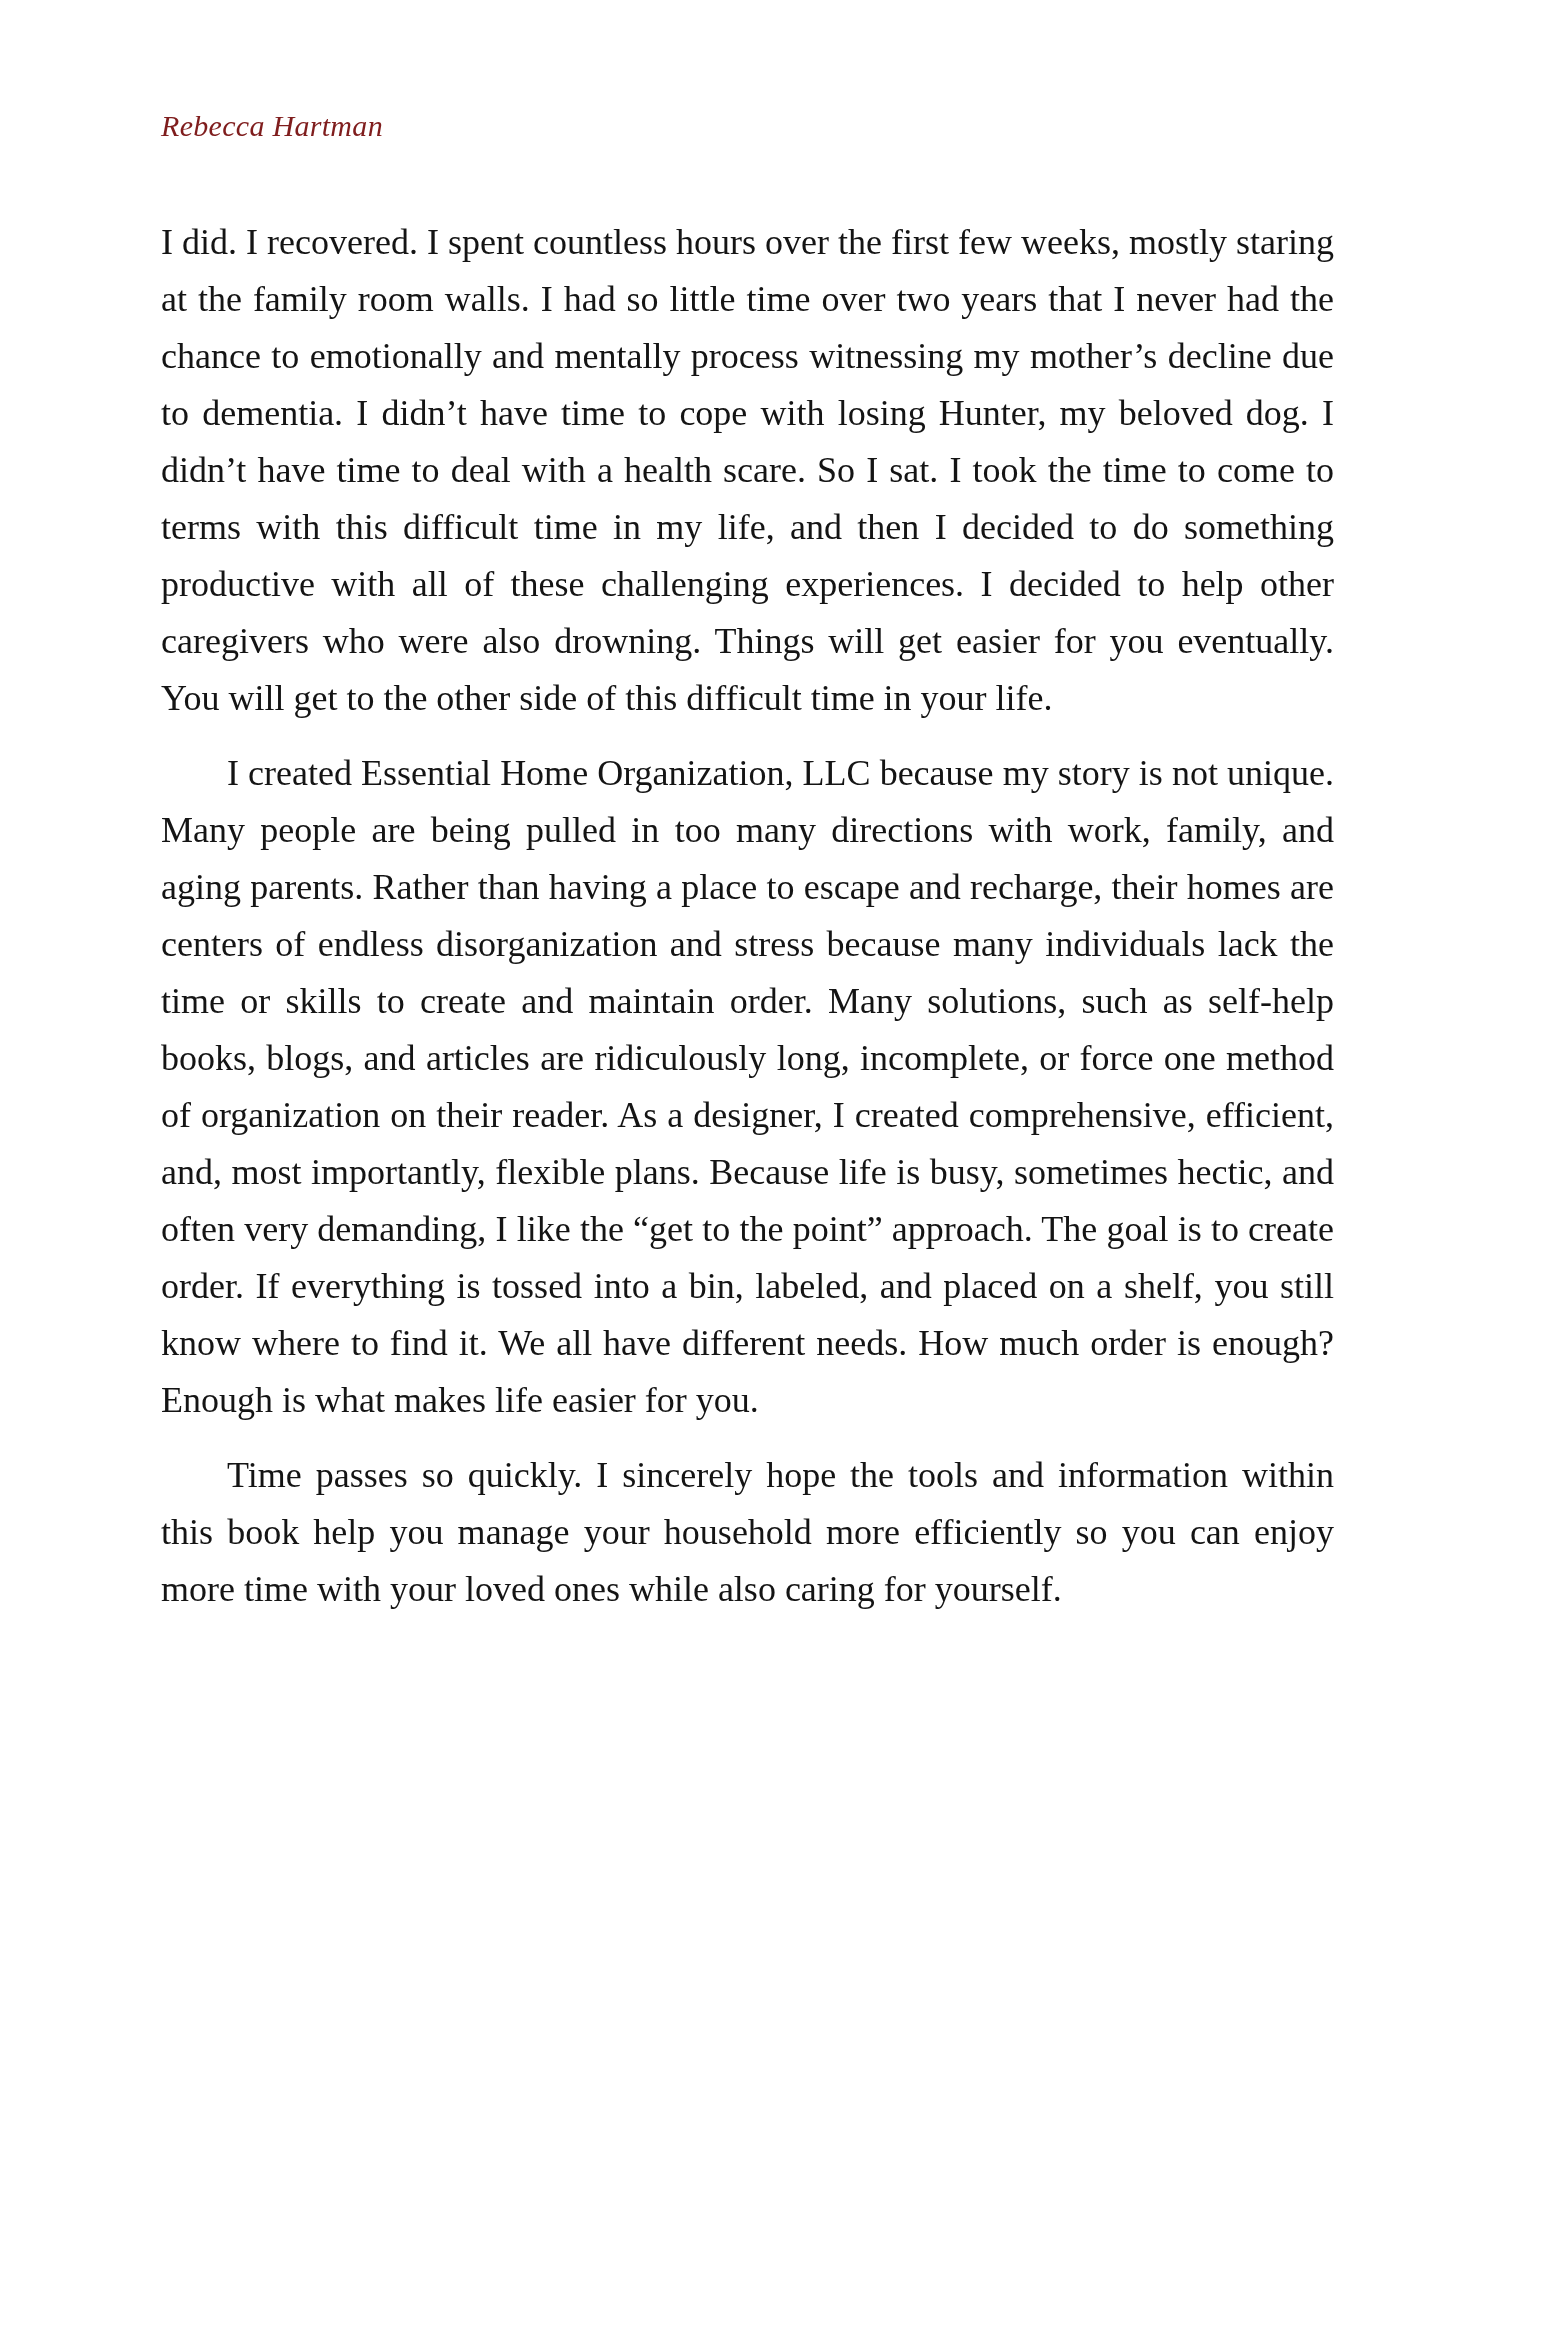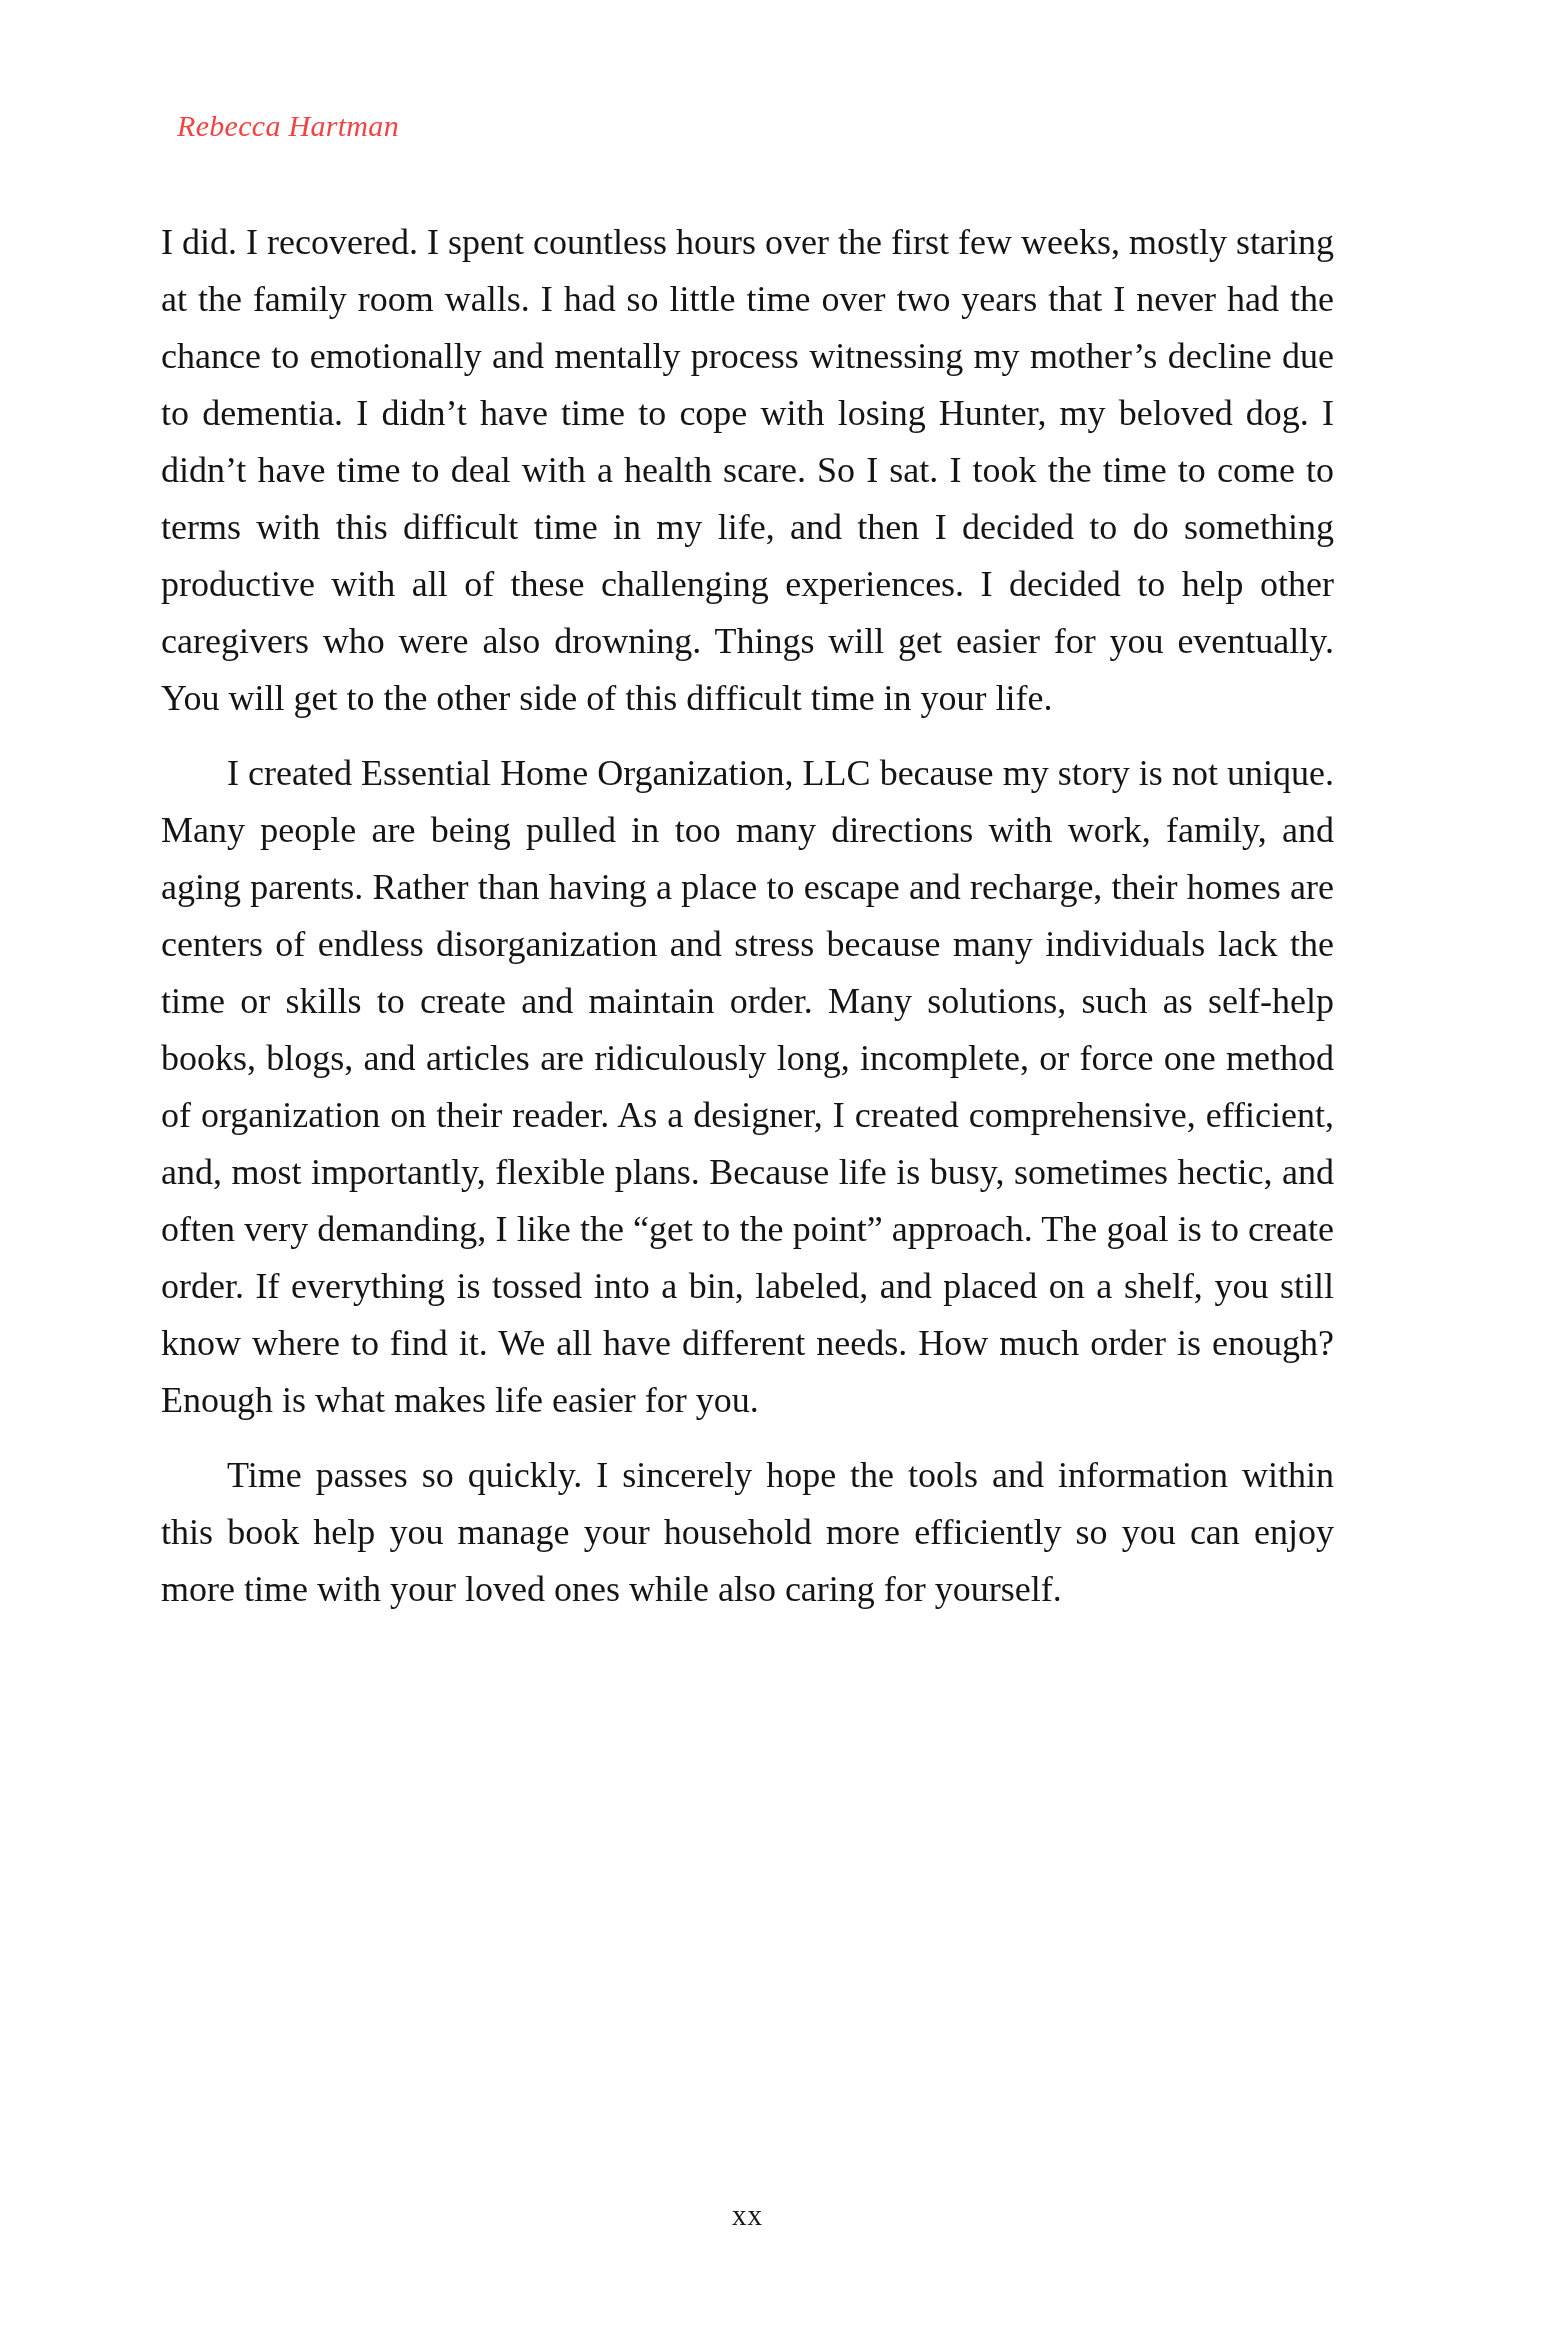--- a/index.html
+++ b/index.html
@@ -17,22 +17,21 @@
     overflow: hidden;
   }
   .author-header {
     position: absolute;
     left: 161px;
     top: 108px;
     font-size: 30px;
     line-height: 36px;
     font-style: italic;
     letter-spacing: 0.3px;
-    color: #ef4444;
-    margin-left: 16px;
+    color: #7f1d1d;
   }
   .body-text {
     position: absolute;
     left: 161px;
     top: 214px;
     width: 1173px;
     font-size: 36px;
     line-height: 57px;
     text-align: justify;
     color: #141414;
@@ -63,16 +62,15 @@
 <div class="page">
 
   <div class="author-header">Rebecca Hartman</div>
 
   <div class="body-text">
     <p>I did. I recovered. I spent countless hours over the first few weeks, mostly staring at the family room walls. I had so little time over two years that I never had the chance to emotionally and mentally process witnessing my mother’s decline due to dementia. I didn’t have time to cope with losing Hunter, my beloved dog. I didn’t have time to deal with a health scare. So I sat. I took the time to come to terms with this difficult time in my life, and then I decided to do something productive with all of these challenging experiences. I decided to help other caregivers who were also drowning. Things will get easier for you eventually. You will get to the other side of this difficult time in your life.</p>
     <p>I created Essential Home Organization, LLC because my story is not unique. Many people are being pulled in too many directions with work, family, and aging parents. Rather than having a place to escape and recharge, their homes are centers of endless disorganization and stress because many individuals lack the time or skills to create and maintain order. Many solutions, such as self-help books, blogs, and articles are ridiculously long, incomplete, or force one method of organization on their reader. As a designer, I created comprehensive, efficient, and, most importantly, flexible plans. Because life is busy, sometimes hectic, and often very demanding, I like the “get to the point” approach. The goal is to create order. If everything is tossed into a bin, labeled, and placed on a shelf, you still know where to find it. We all have different needs. How much order is enough? Enough is what makes life easier for you.</p>
     <p>Time passes so quickly. I sincerely hope the tools and information within this book help you manage your household more efficiently so you can enjoy more time with your loved ones while also caring for yourself.</p>
   </div>
 
-  <div class="page-number">xx</div>
 
 </div>
 
 
 </body></html>

